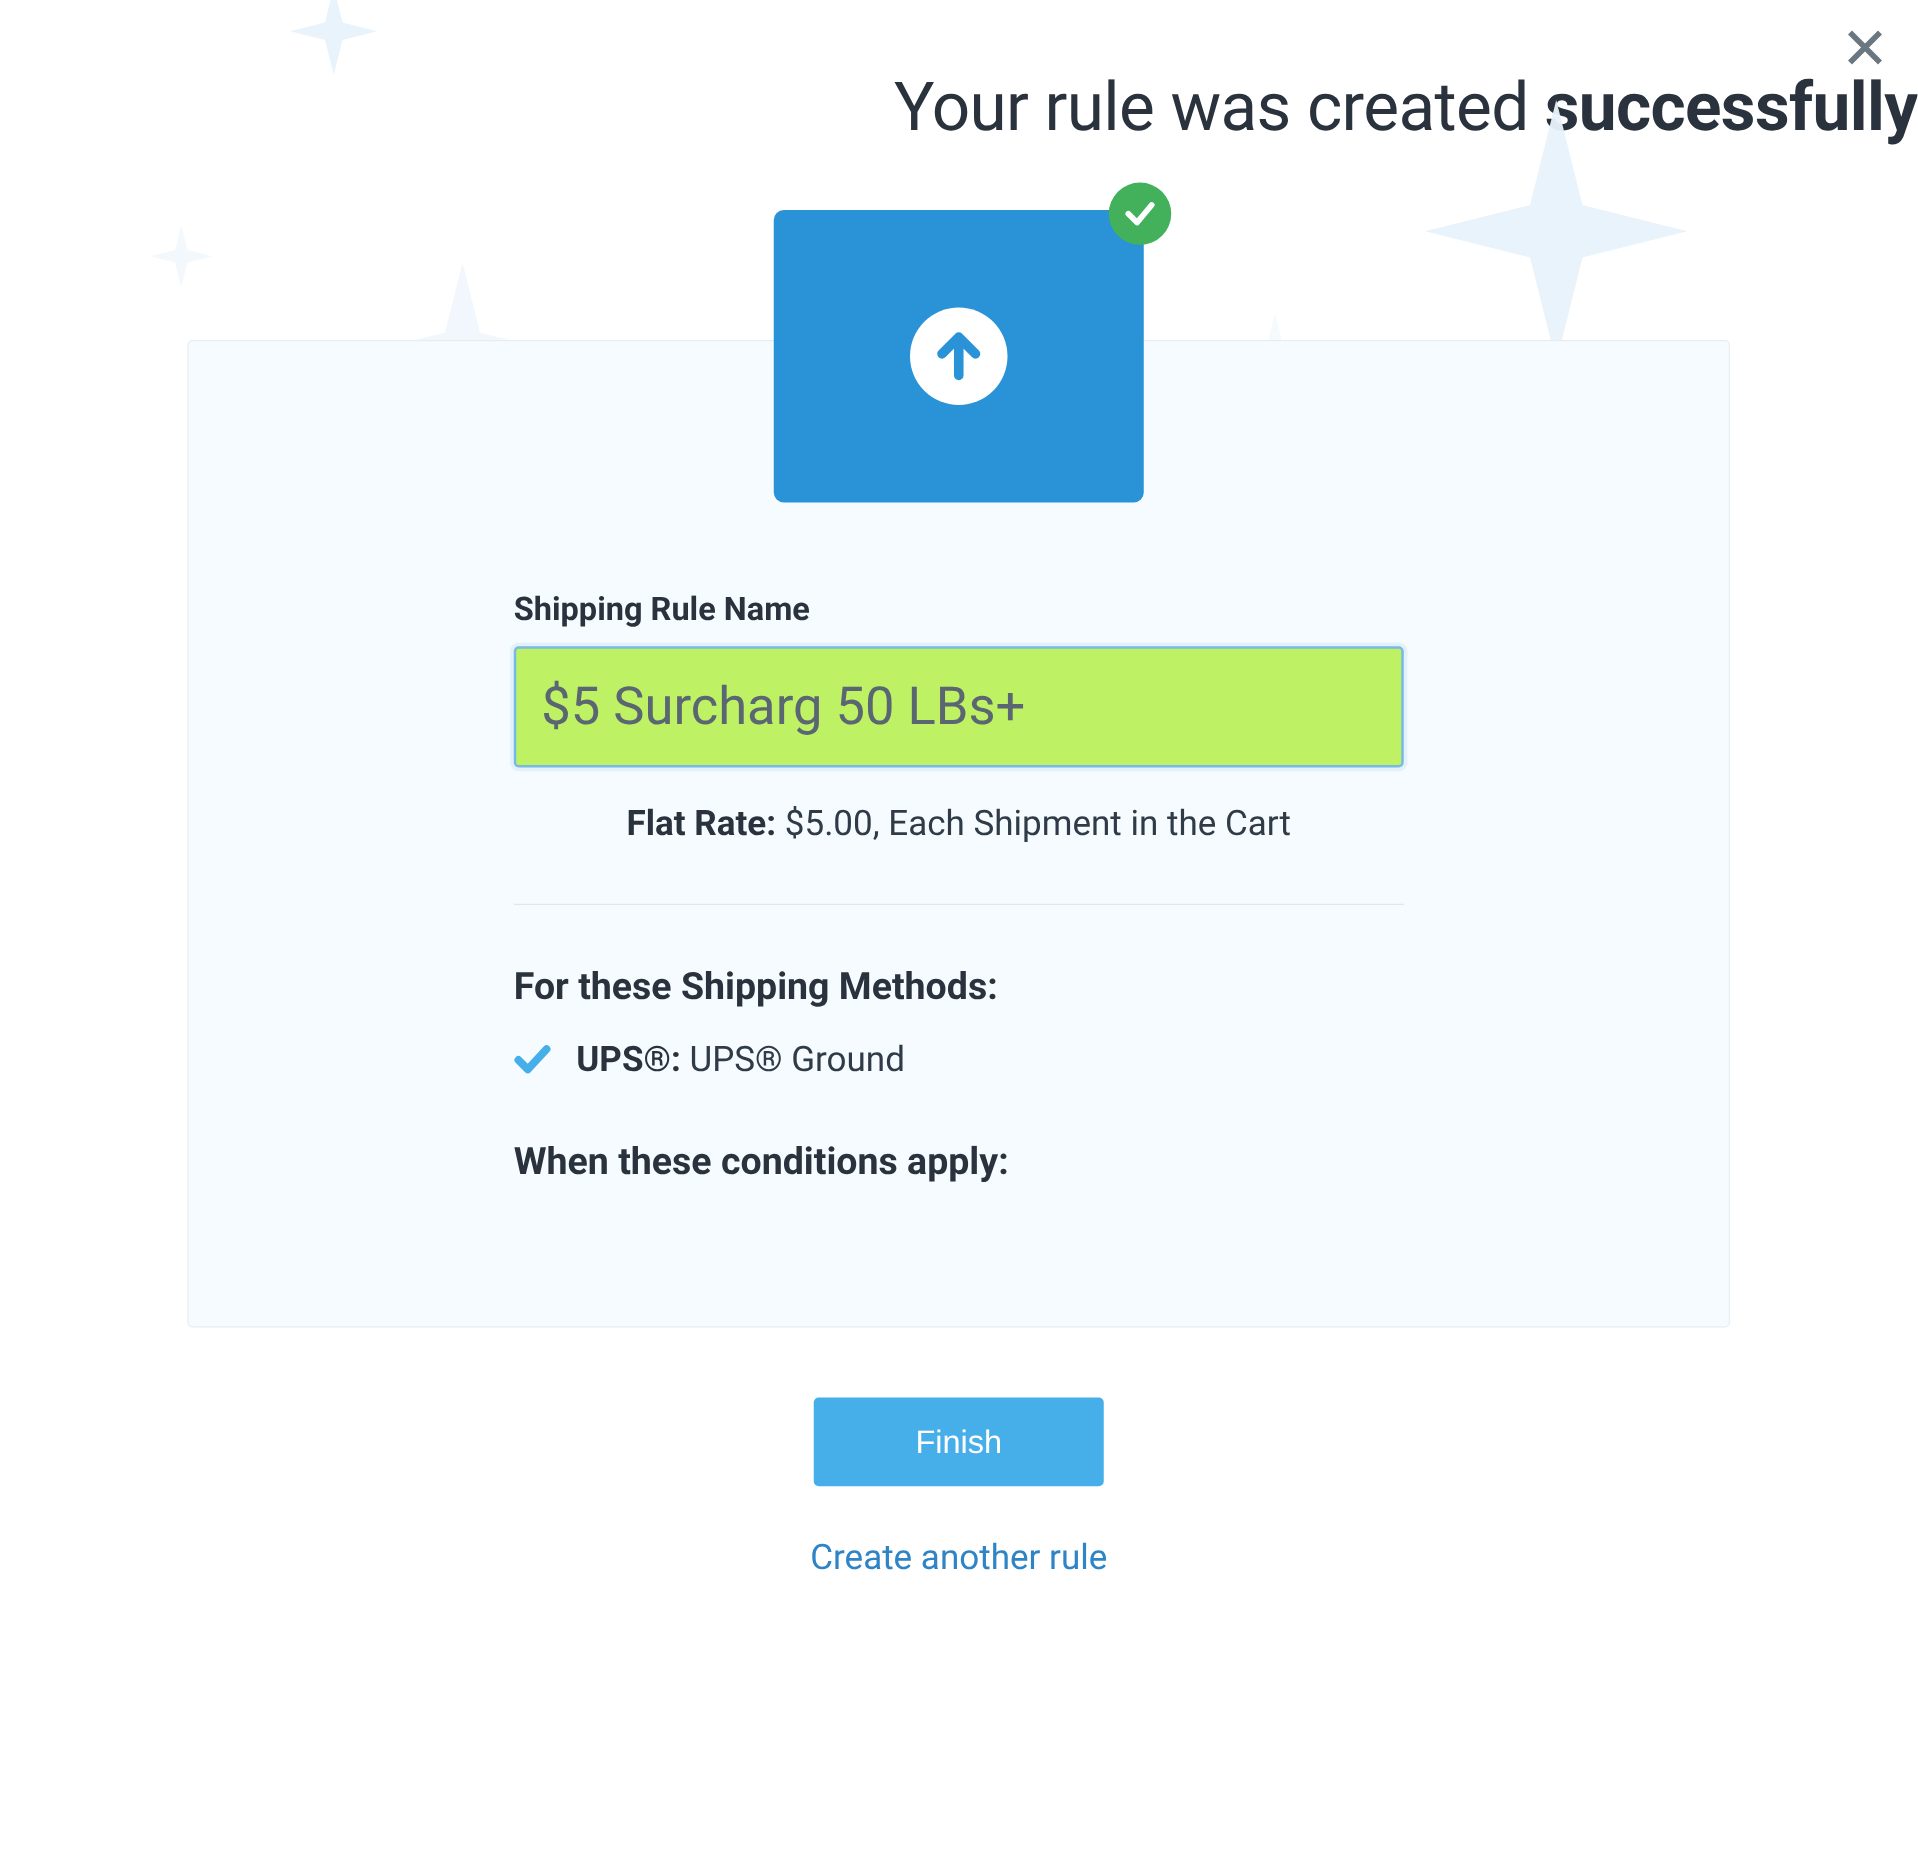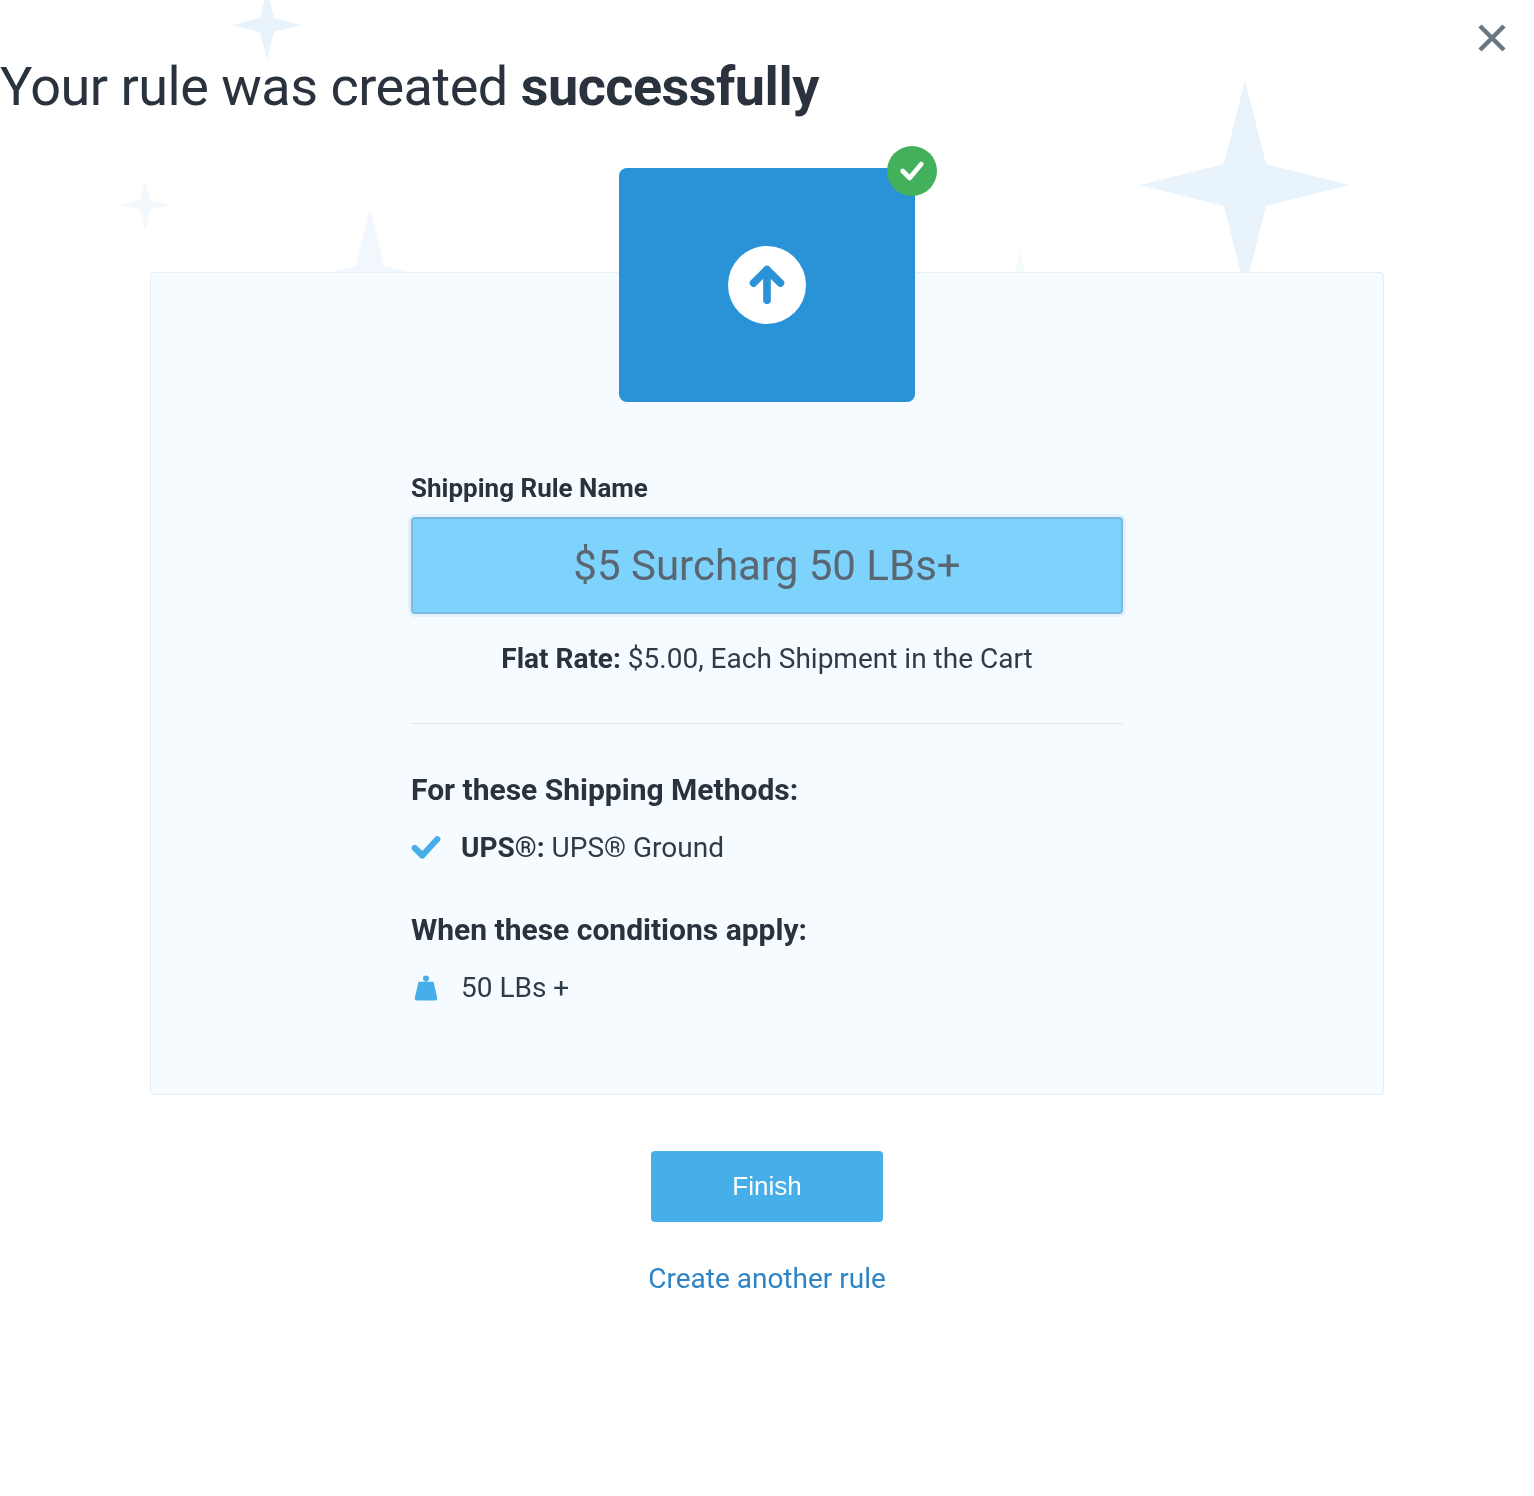--- a/index.html
+++ b/index.html
@@ -36,21 +36,21 @@
   .spark.s5{left:980px;top:250px;width:80px;height:80px;opacity:.4}
 
   .close{
     position:absolute;right:20px;top:16px;
     width:44px;height:44px;display:flex;align-items:center;justify-content:center;
     color:#6a7680;cursor:pointer;
   }
   .close svg{width:36px;height:36px;stroke:#6a7680;stroke-width:3;fill:none;}
 
   h1.title{
-    text-align:left;
+    text-align:right;
     font-size:54px;
     font-weight:400;
     letter-spacing:-0.5px;
     color:var(--ink-strong);
     margin:55px 0 0 0;
   }
   h1.title .strong{font-weight:700;}
 
   .hero{
     position:relative;
@@ -88,23 +88,23 @@
     font-size:26px;font-weight:700;color:var(--ink-strong);
     margin:0 0 14px 0;
   }
   .name-input{
     width:100%;
     box-sizing:border-box;
     border:2px solid var(--field-border);
     border-radius:4px;
     padding:22px 20px;
     font-size:42px;
-    text-align:center;
+    text-align:left;
     color:var(--muted);
-    background:#7dd3fc;
+    background:#bef264;
     box-shadow:0 0 0 3px rgba(120,185,230,.15);
     outline:none;
     font-family:inherit;
   }
   .summary{
     text-align:center;
     font-size:28px;
     color:var(--ink);
     margin:28px 0 0 0;
   }
@@ -210,28 +210,20 @@
           </svg>
       </span>
       <span>
         <span class="strong">UPS®:</span>
         <span>UPS® Ground</span>
       </span>
     </div>
 
     <div class="sec2">
       <div class="section-h">When these conditions apply:</div>
-      <div class="row">
-        <span class="ic weight">
-          <svg viewBox="0 0 24 24">
-              <path d="M12 2 a2.4 2.4 0 1 1 0 4.8 a2.4 2.4 0 1 1 0 -4.8 Z M6 7 h12 l3 13 a2 2 0 0 1 -2 2 H5 a2 2 0 0 1 -2 -2 Z"></path>
-            </svg>
-        </span>
-        <span>50 LBs +</span>
-      </div>
     </div>
 
   </div>
 
   <div class="actions">
     <button class="btn">Finish</button>
     <a class="link">Create another rule</a>
   </div>
 
 </div>

